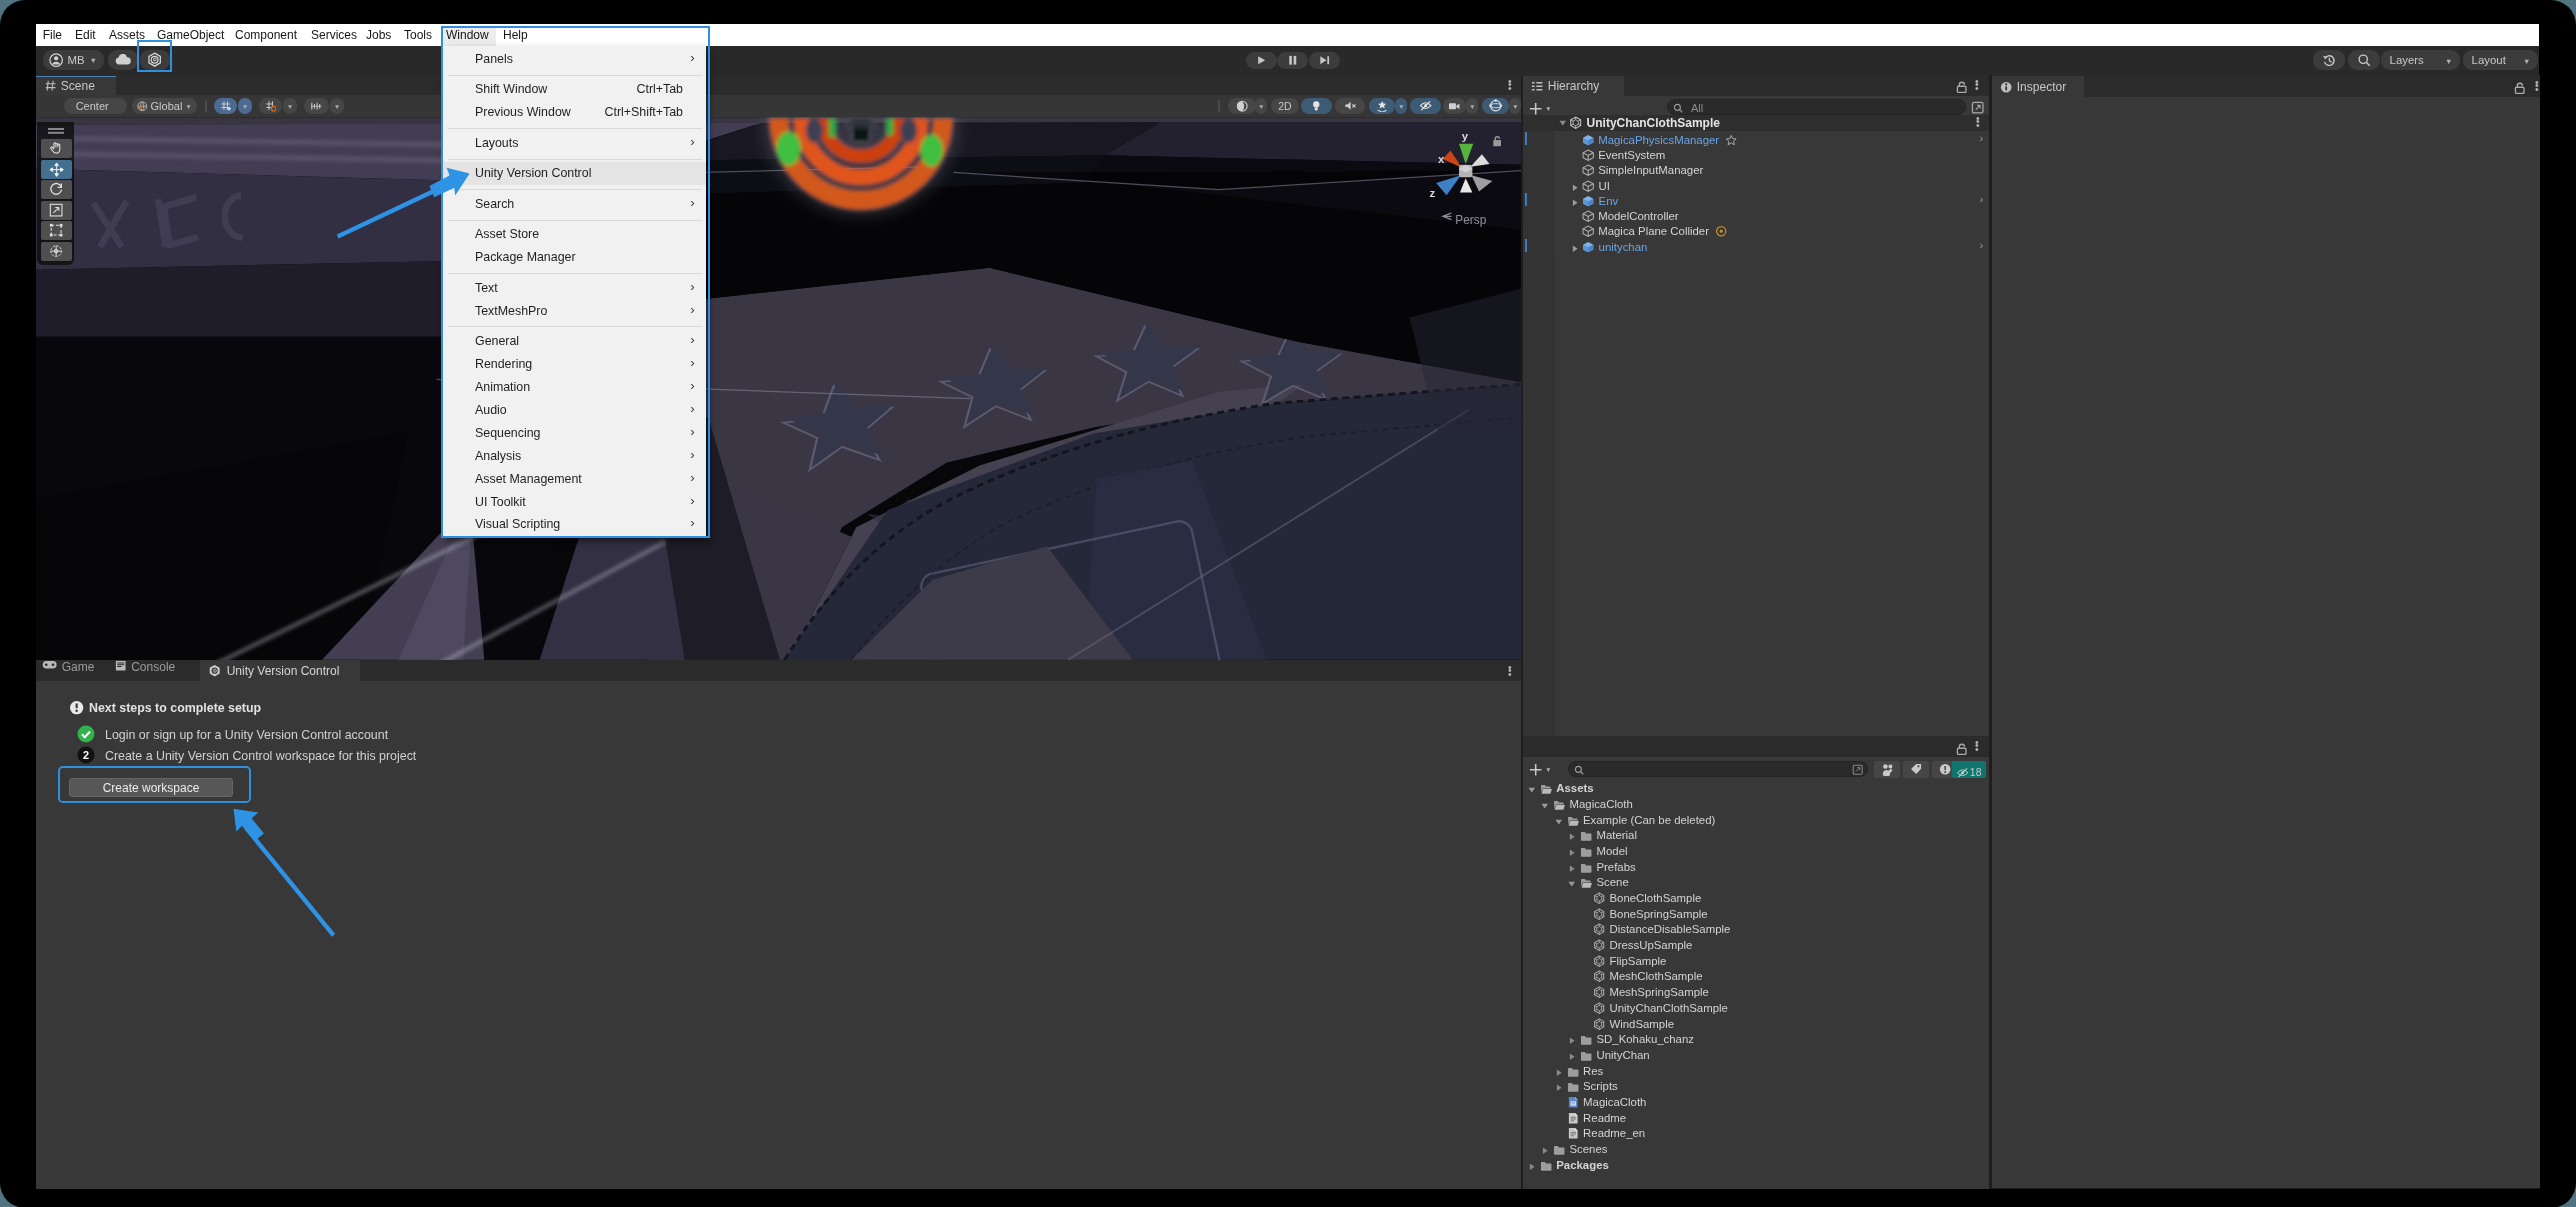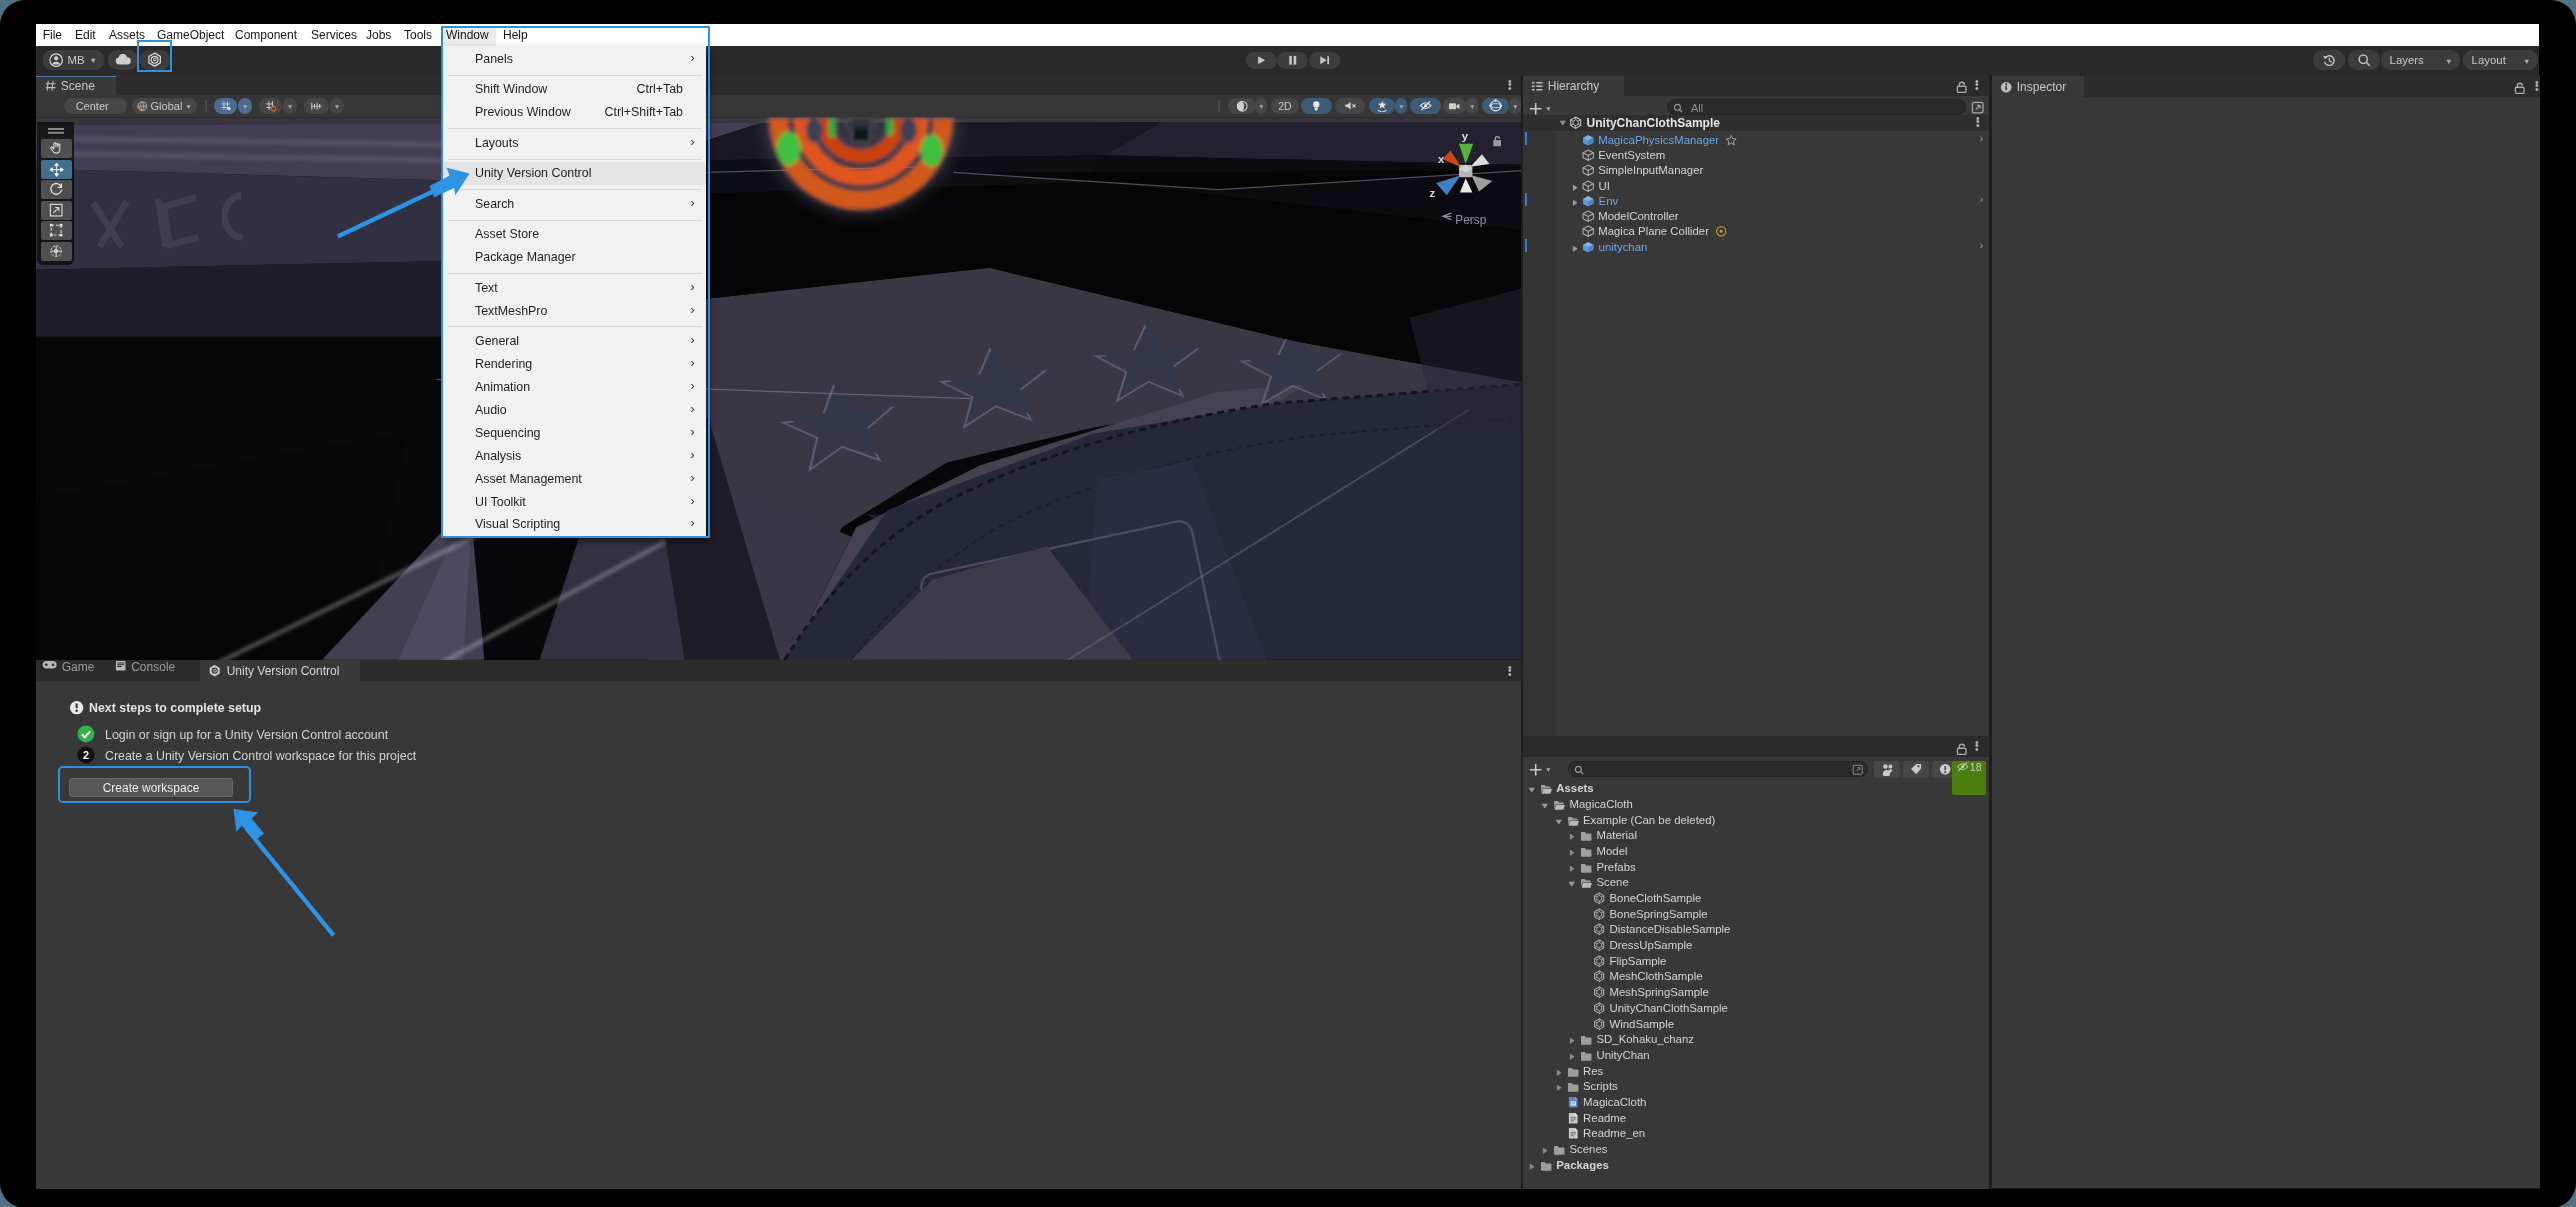--- a/index.html
+++ b/index.html
@@ -594,21 +594,21 @@
         <circle cx="9.6" cy="3.8" r="1.2" fill="#464646"></circle>
       </svg>
     </div>
 <div class="abs" style="left:1896px;top:737px;width:26px;height:17px;background:#464646;border-radius:1.9px;display:flex;align-items:center;justify-content:center">
 <svg width="12.4" height="12.4" viewBox="0 0 14 14">
         <circle cx="7" cy="7" r="6" fill="#c9c9c9"></circle>
         <path d="M7 3.4 v4.4" stroke="#464646" stroke-width="1.8"></path>
         <circle cx="7" cy="10.2" r="1.1" fill="#464646"></circle>
       </svg>
     </div>
-<div class="abs" style="left:1916px;top:737px;width:34px;height:34px;background:#4d7c0f;border-radius:1.9px;display:flex;align-items:flex-start;justify-content:center">
+<div class="abs" style="left:1916px;top:737px;width:34px;height:17px;background:#0f766e;border-radius:1.9px;display:flex;align-items:flex-end;justify-content:center">
 <svg width="13.4" height="11.4" viewBox="0 0 15 13">
         <path d="M1.5 6.5 q6-6.5 12 0 q-6 6.5-12 0Z" fill="none" stroke="#c9c9c9" stroke-width="1.1"></path>
         <circle cx="7.5" cy="6.5" r="1.7" fill="#c9c9c9"></circle>
         <path d="M2.5 11.5 L12.5 1.5" stroke="#c9c9c9" stroke-width="1.3"></path>
       </svg>
       <span style="font-size:10.5px;color:#c9c9c9">18</span>
     </div>
 <div class="trow" style="left:1487px;top:755px;width:466px">
 <span style="width:3.8px;flex:none"></span>
 <span style="width:11.4px;flex:none;display:flex">

